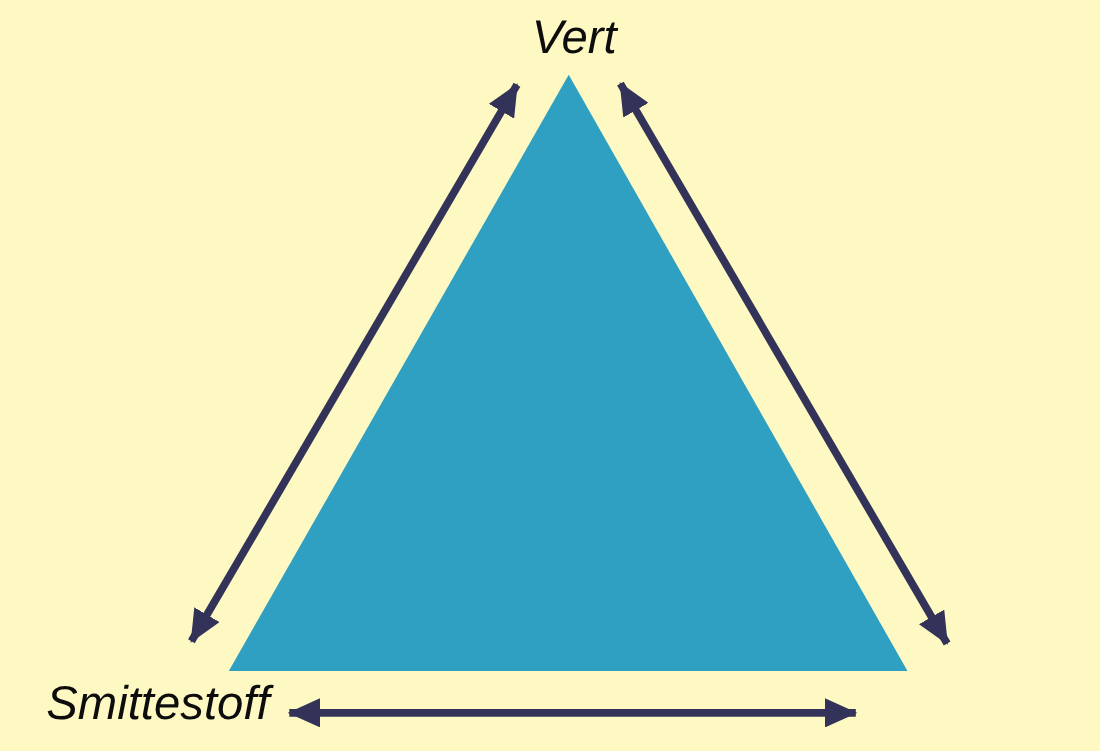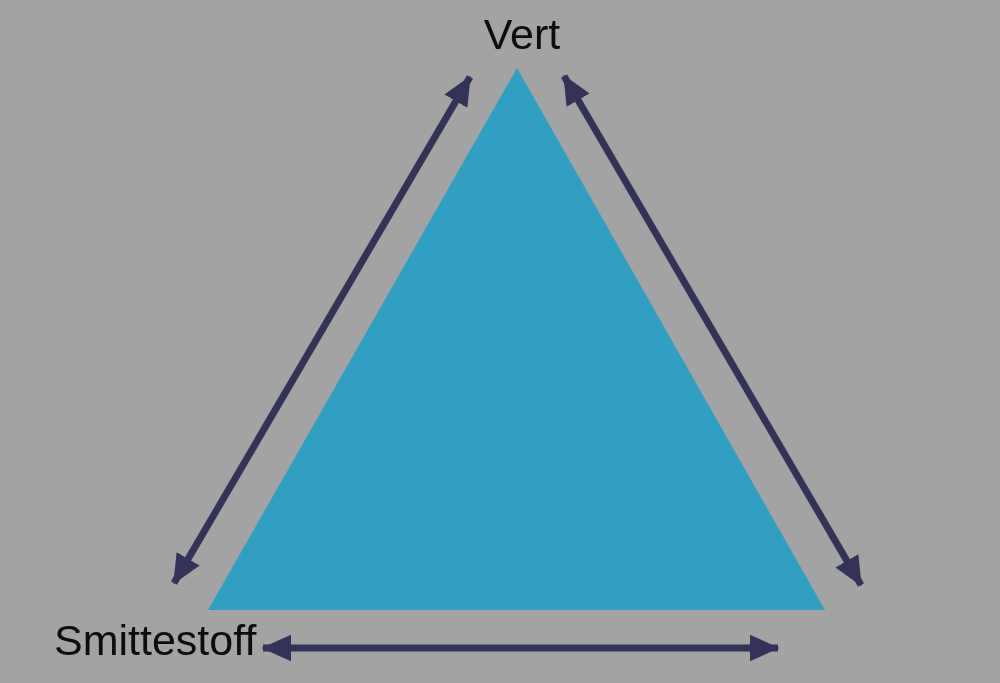--- a/index.html
+++ b/index.html
@@ -5,22 +5,23 @@
   html, body {
     margin: 0;
     padding: 0;
     background: #ffffff;
     font-family: "Liberation Sans", sans-serif;
   }
   .canvas {
     position: relative;
     width: 1000px;
     height: 683px;
-    background: #a3a3a3;
+    background: #fef9c3;
     overflow: hidden;
+    font-style: italic;
   }
   .diagram-svg {
     position: absolute;
     left: 0;
     top: 0;
   }
   .vertex-label {
     position: absolute;
     color: #0d0d0d;
     font-size: 43px;
@@ -28,21 +29,21 @@
     white-space: nowrap;
     letter-spacing: 0px;
   }
   .label-top {
     left: 372px;
     top: 10px;
     width: 300px;
     text-align: center;
   }
   .label-bottom-left {
-    left: 54px;
+    left: 42px;
     top: 616px;
   }
   .label-bottom-right {
     left: 817px;
     top: 616px;
   }
 </style>
 </head>
 <body>
 

